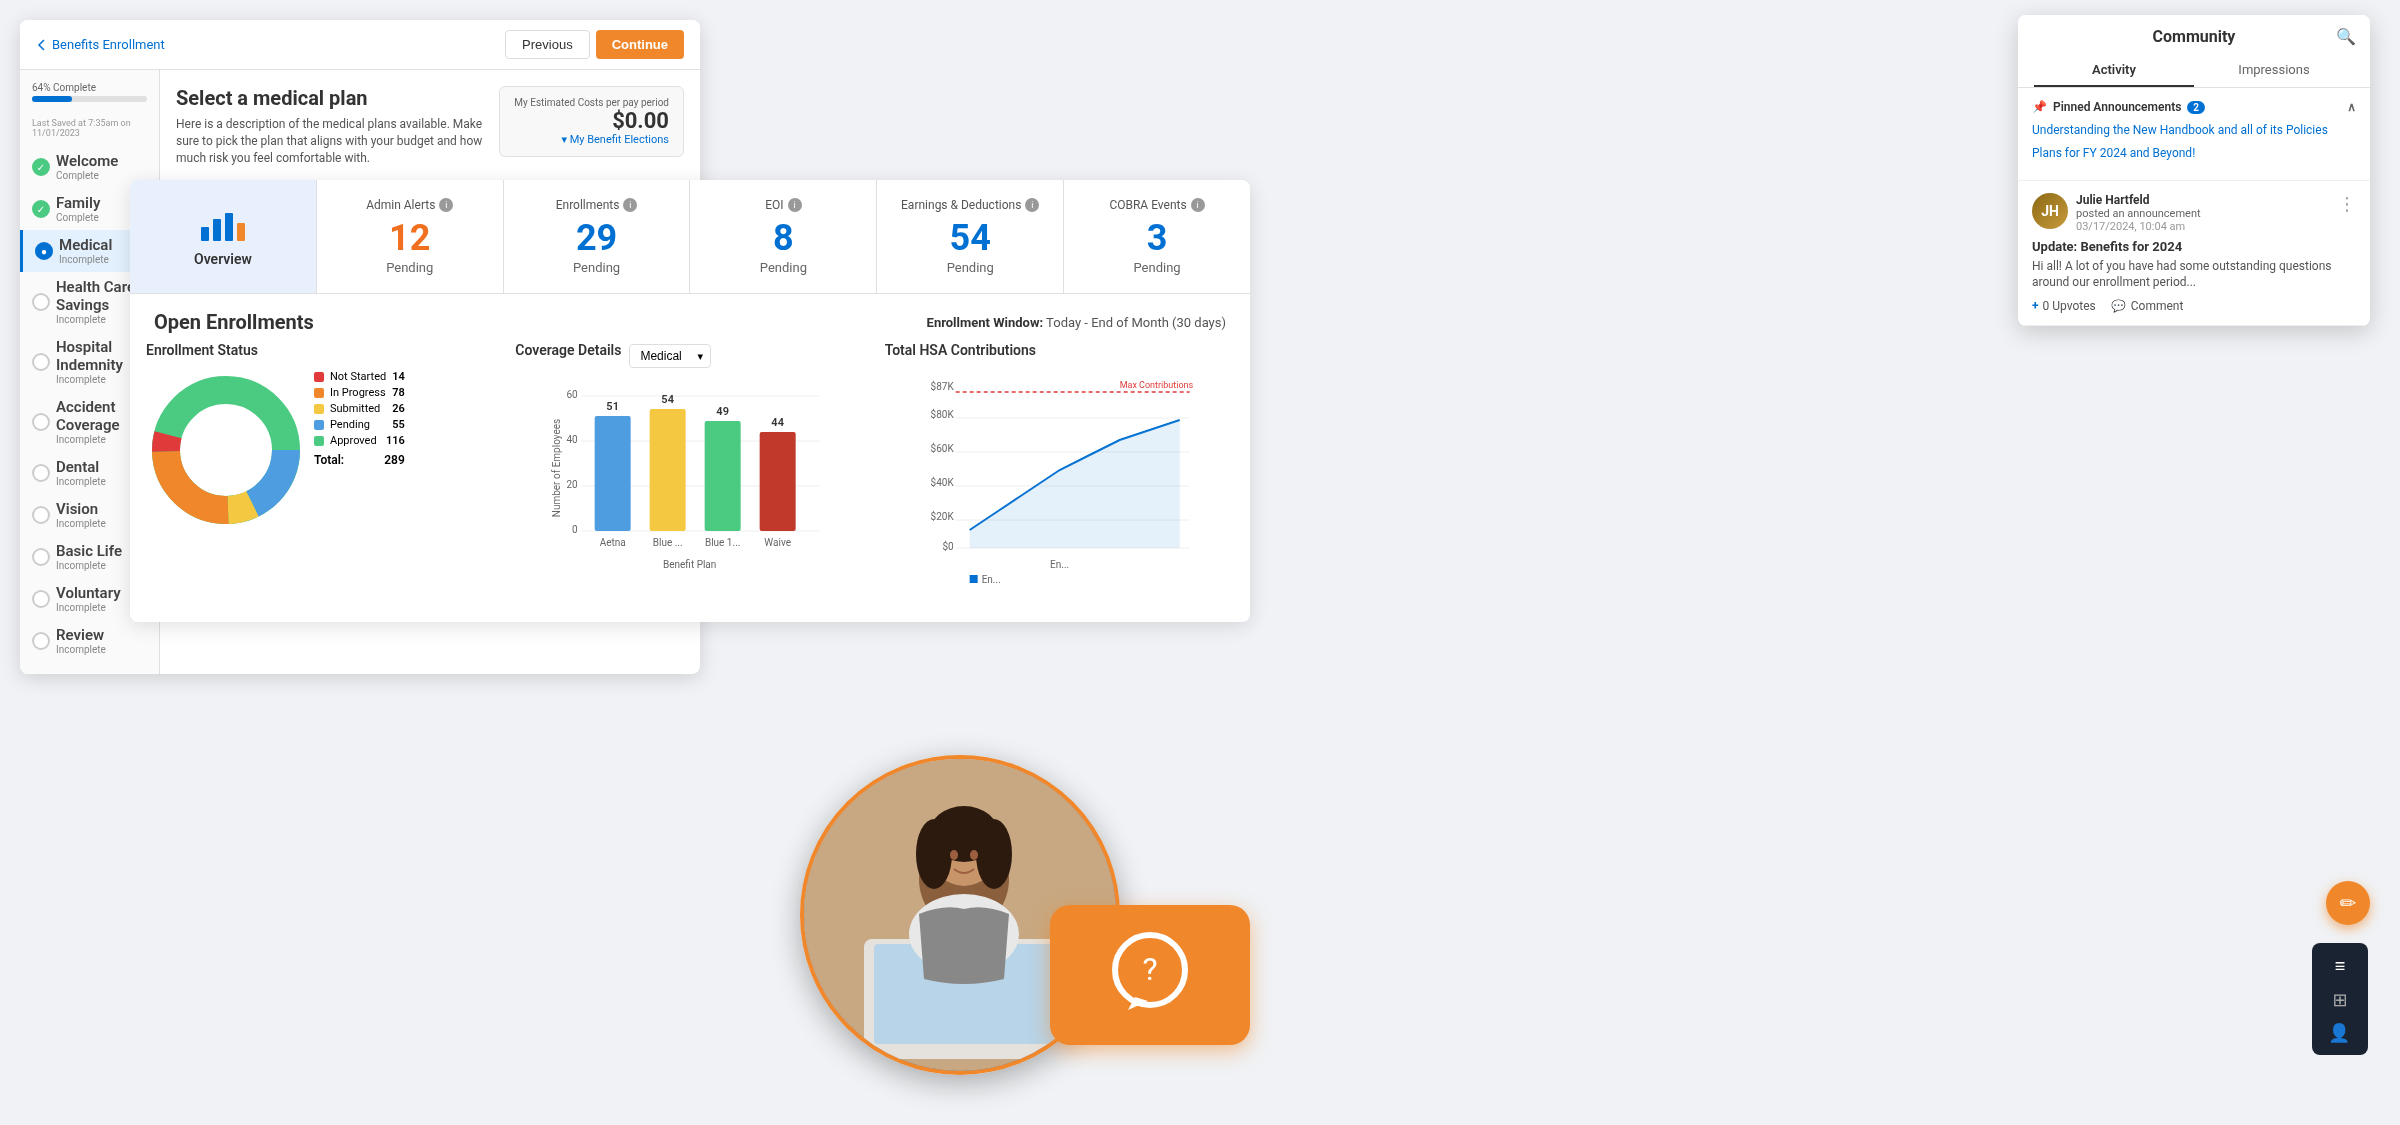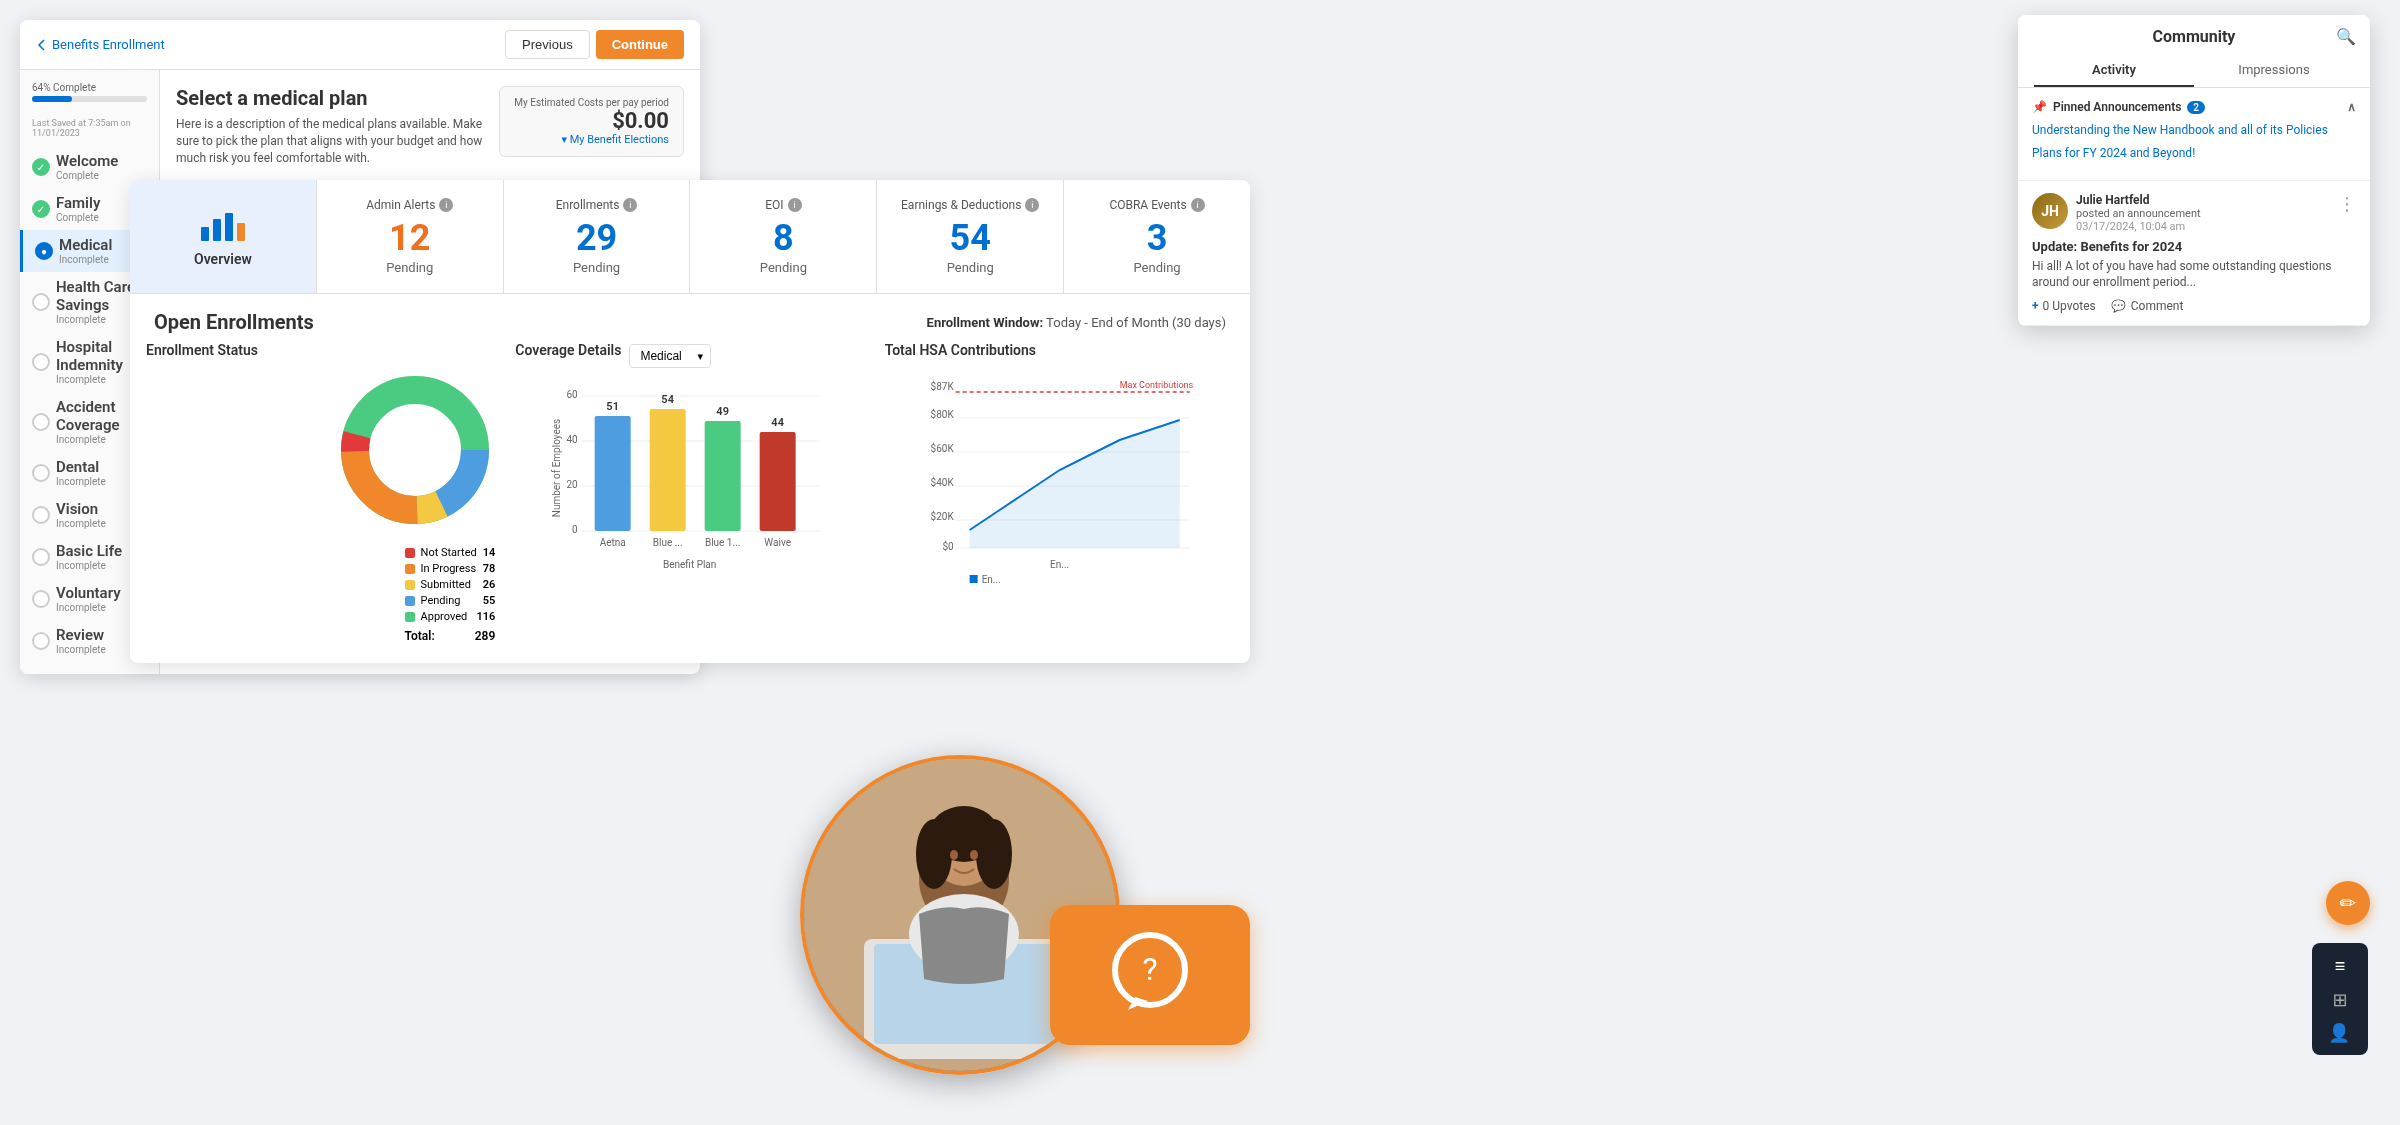--- a/index.html
+++ b/index.html
@@ -194,21 +194,21 @@
       padding: 0 16px 20px;
       gap: 20px;
     }
     .chart-panel {
       flex: 1;
       min-width: 0;
     }
     .chart-title { font-size: 14px; font-weight: 600; color: #333; margin-bottom: 12px; }
 
     
-    .donut-container { display: flex; align-items: flex-end; gap: 16px; flex-direction: column; }
+    .donut-container { display: flex; align-items: flex-start; gap: 8px; }
     .donut-svg { width: 160px; height: 160px; }
     .legend { font-size: 11px; }
     .legend-item { display: flex; align-items: center; gap: 6px; margin-bottom: 3px; }
     .legend-dot { width: 10px; height: 10px; border-radius: 2px; flex-shrink: 0; }
     .legend-count { margin-left: auto; font-weight: 600; }
     .legend-total { margin-top: 6px; font-size: 12px; font-weight: 600; display: flex; justify-content: space-between; }
     .coverage-header { display: flex; align-items: center; gap: 8px; margin-bottom: 8px; }
     .select-dropdown {
       padding: 4px 28px 4px 10px;
       border: 1px solid #ddd;

